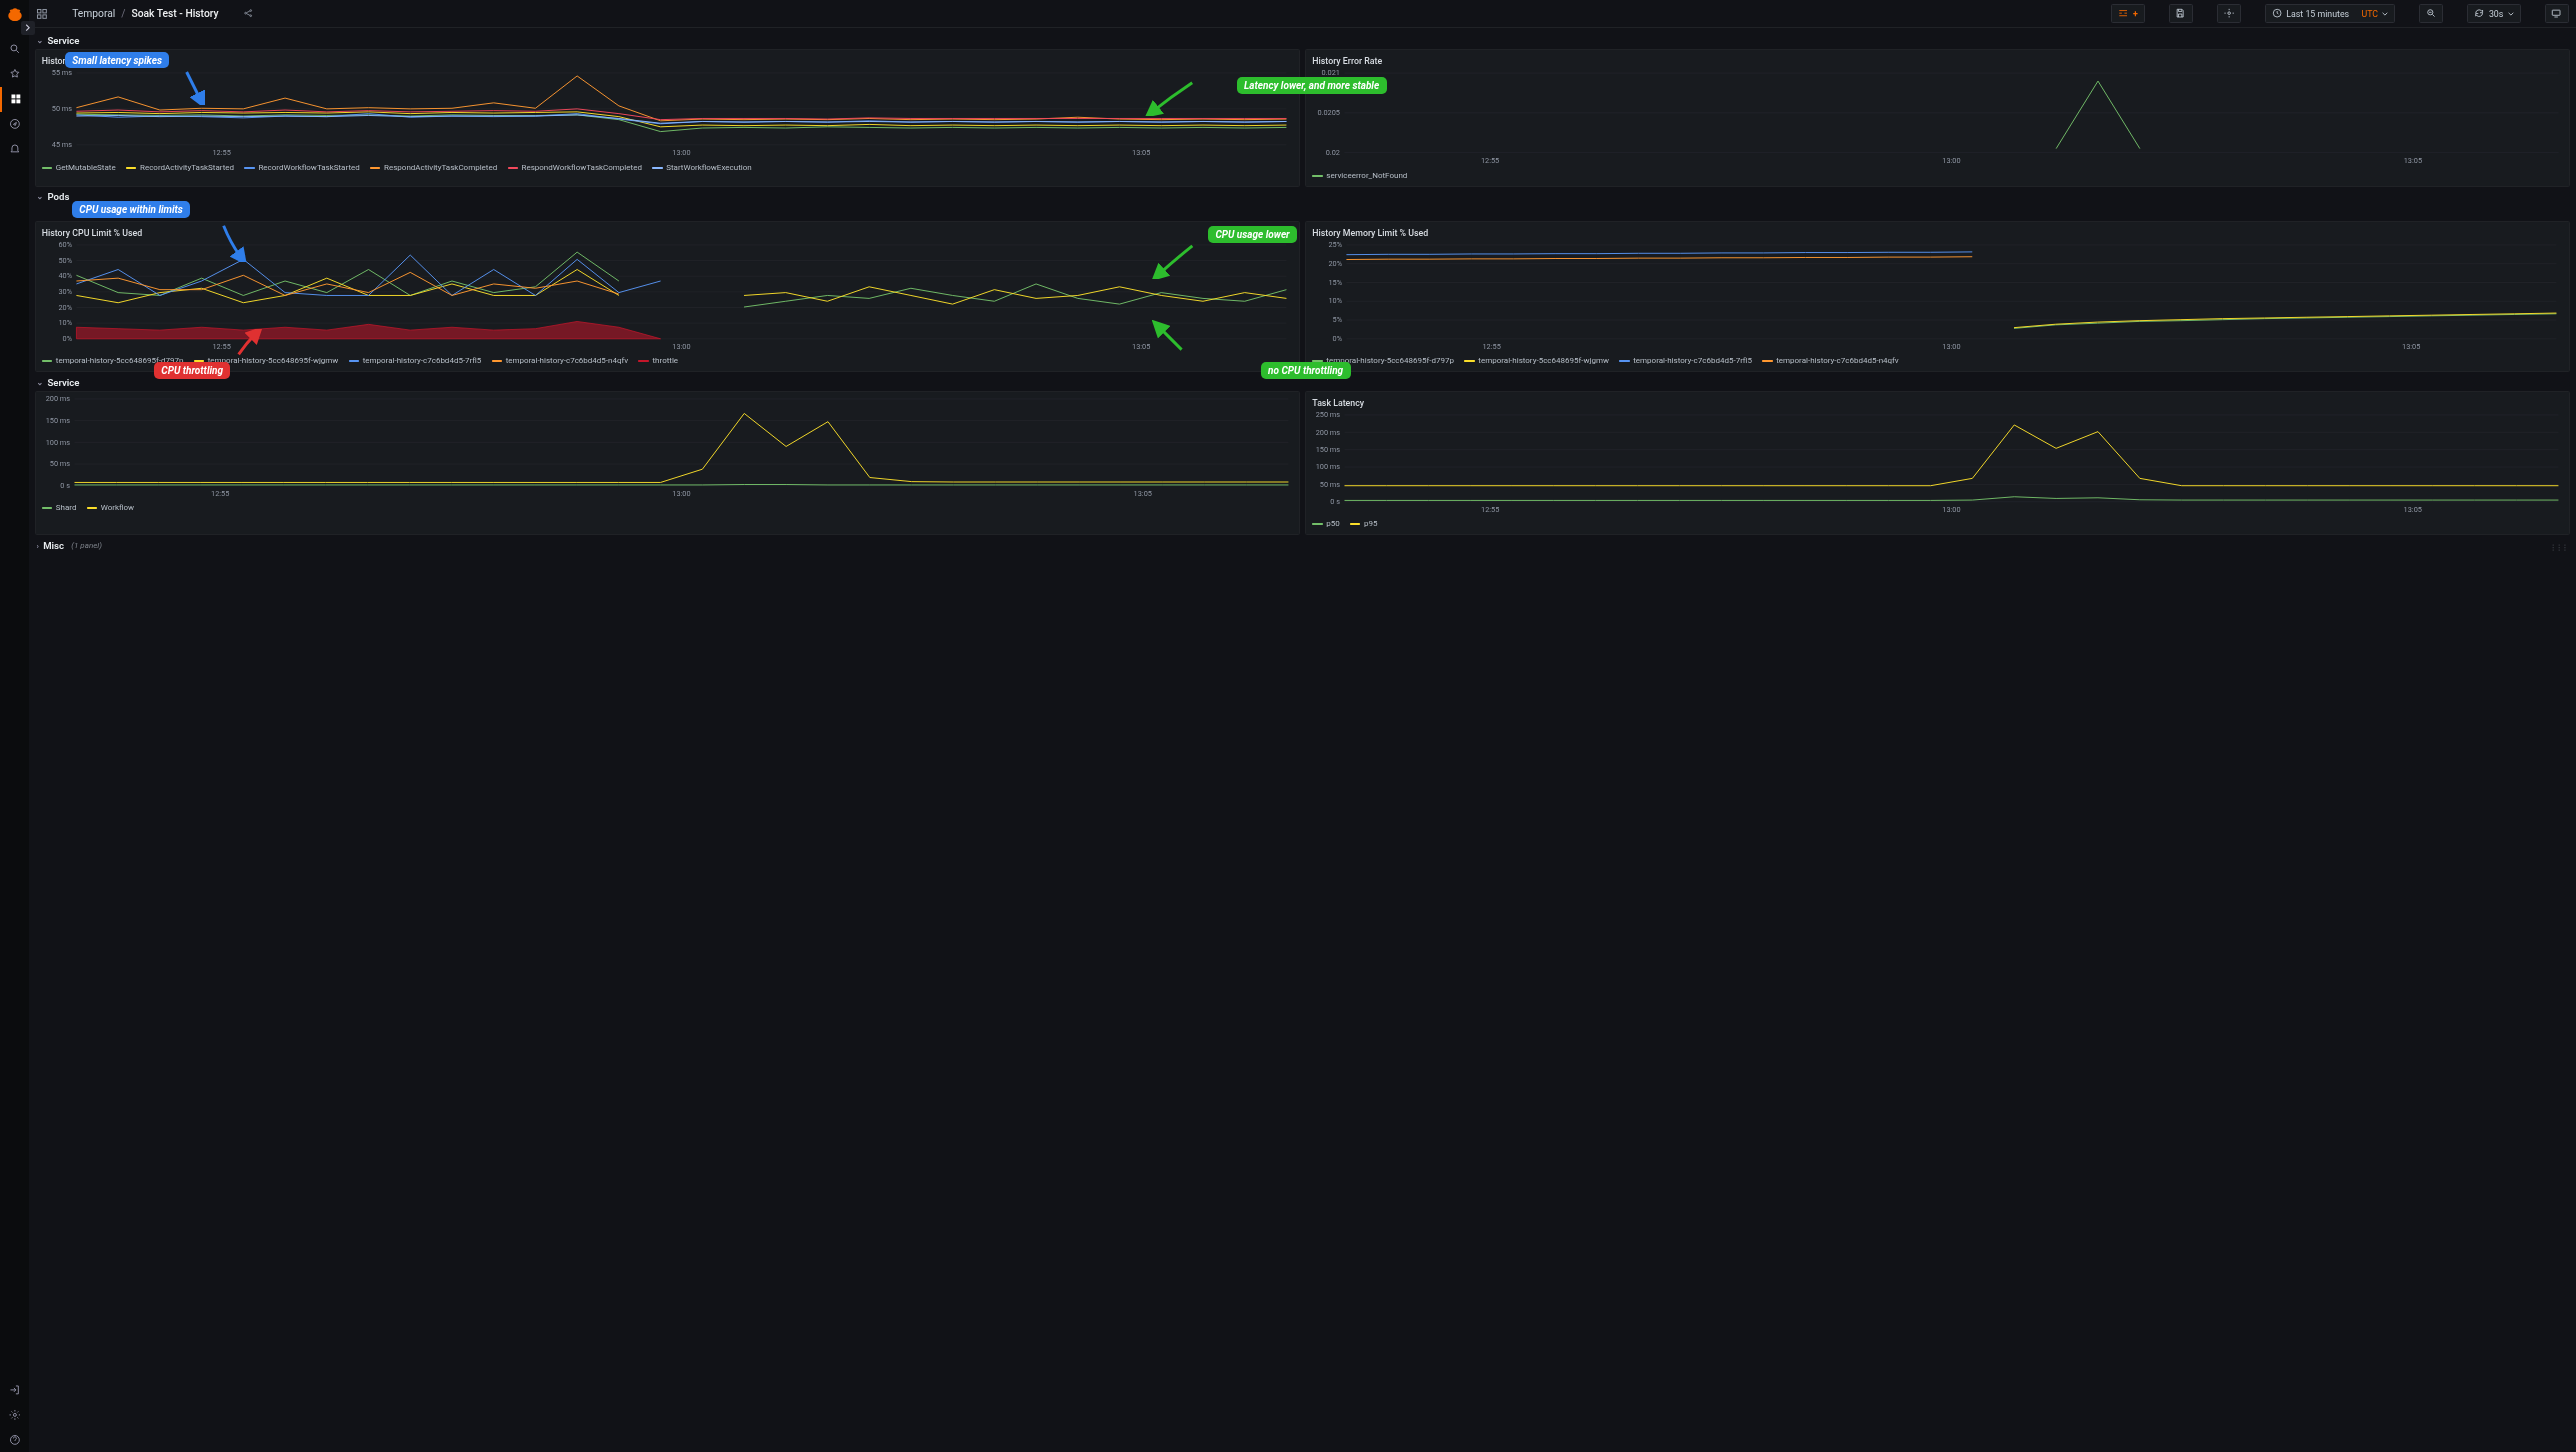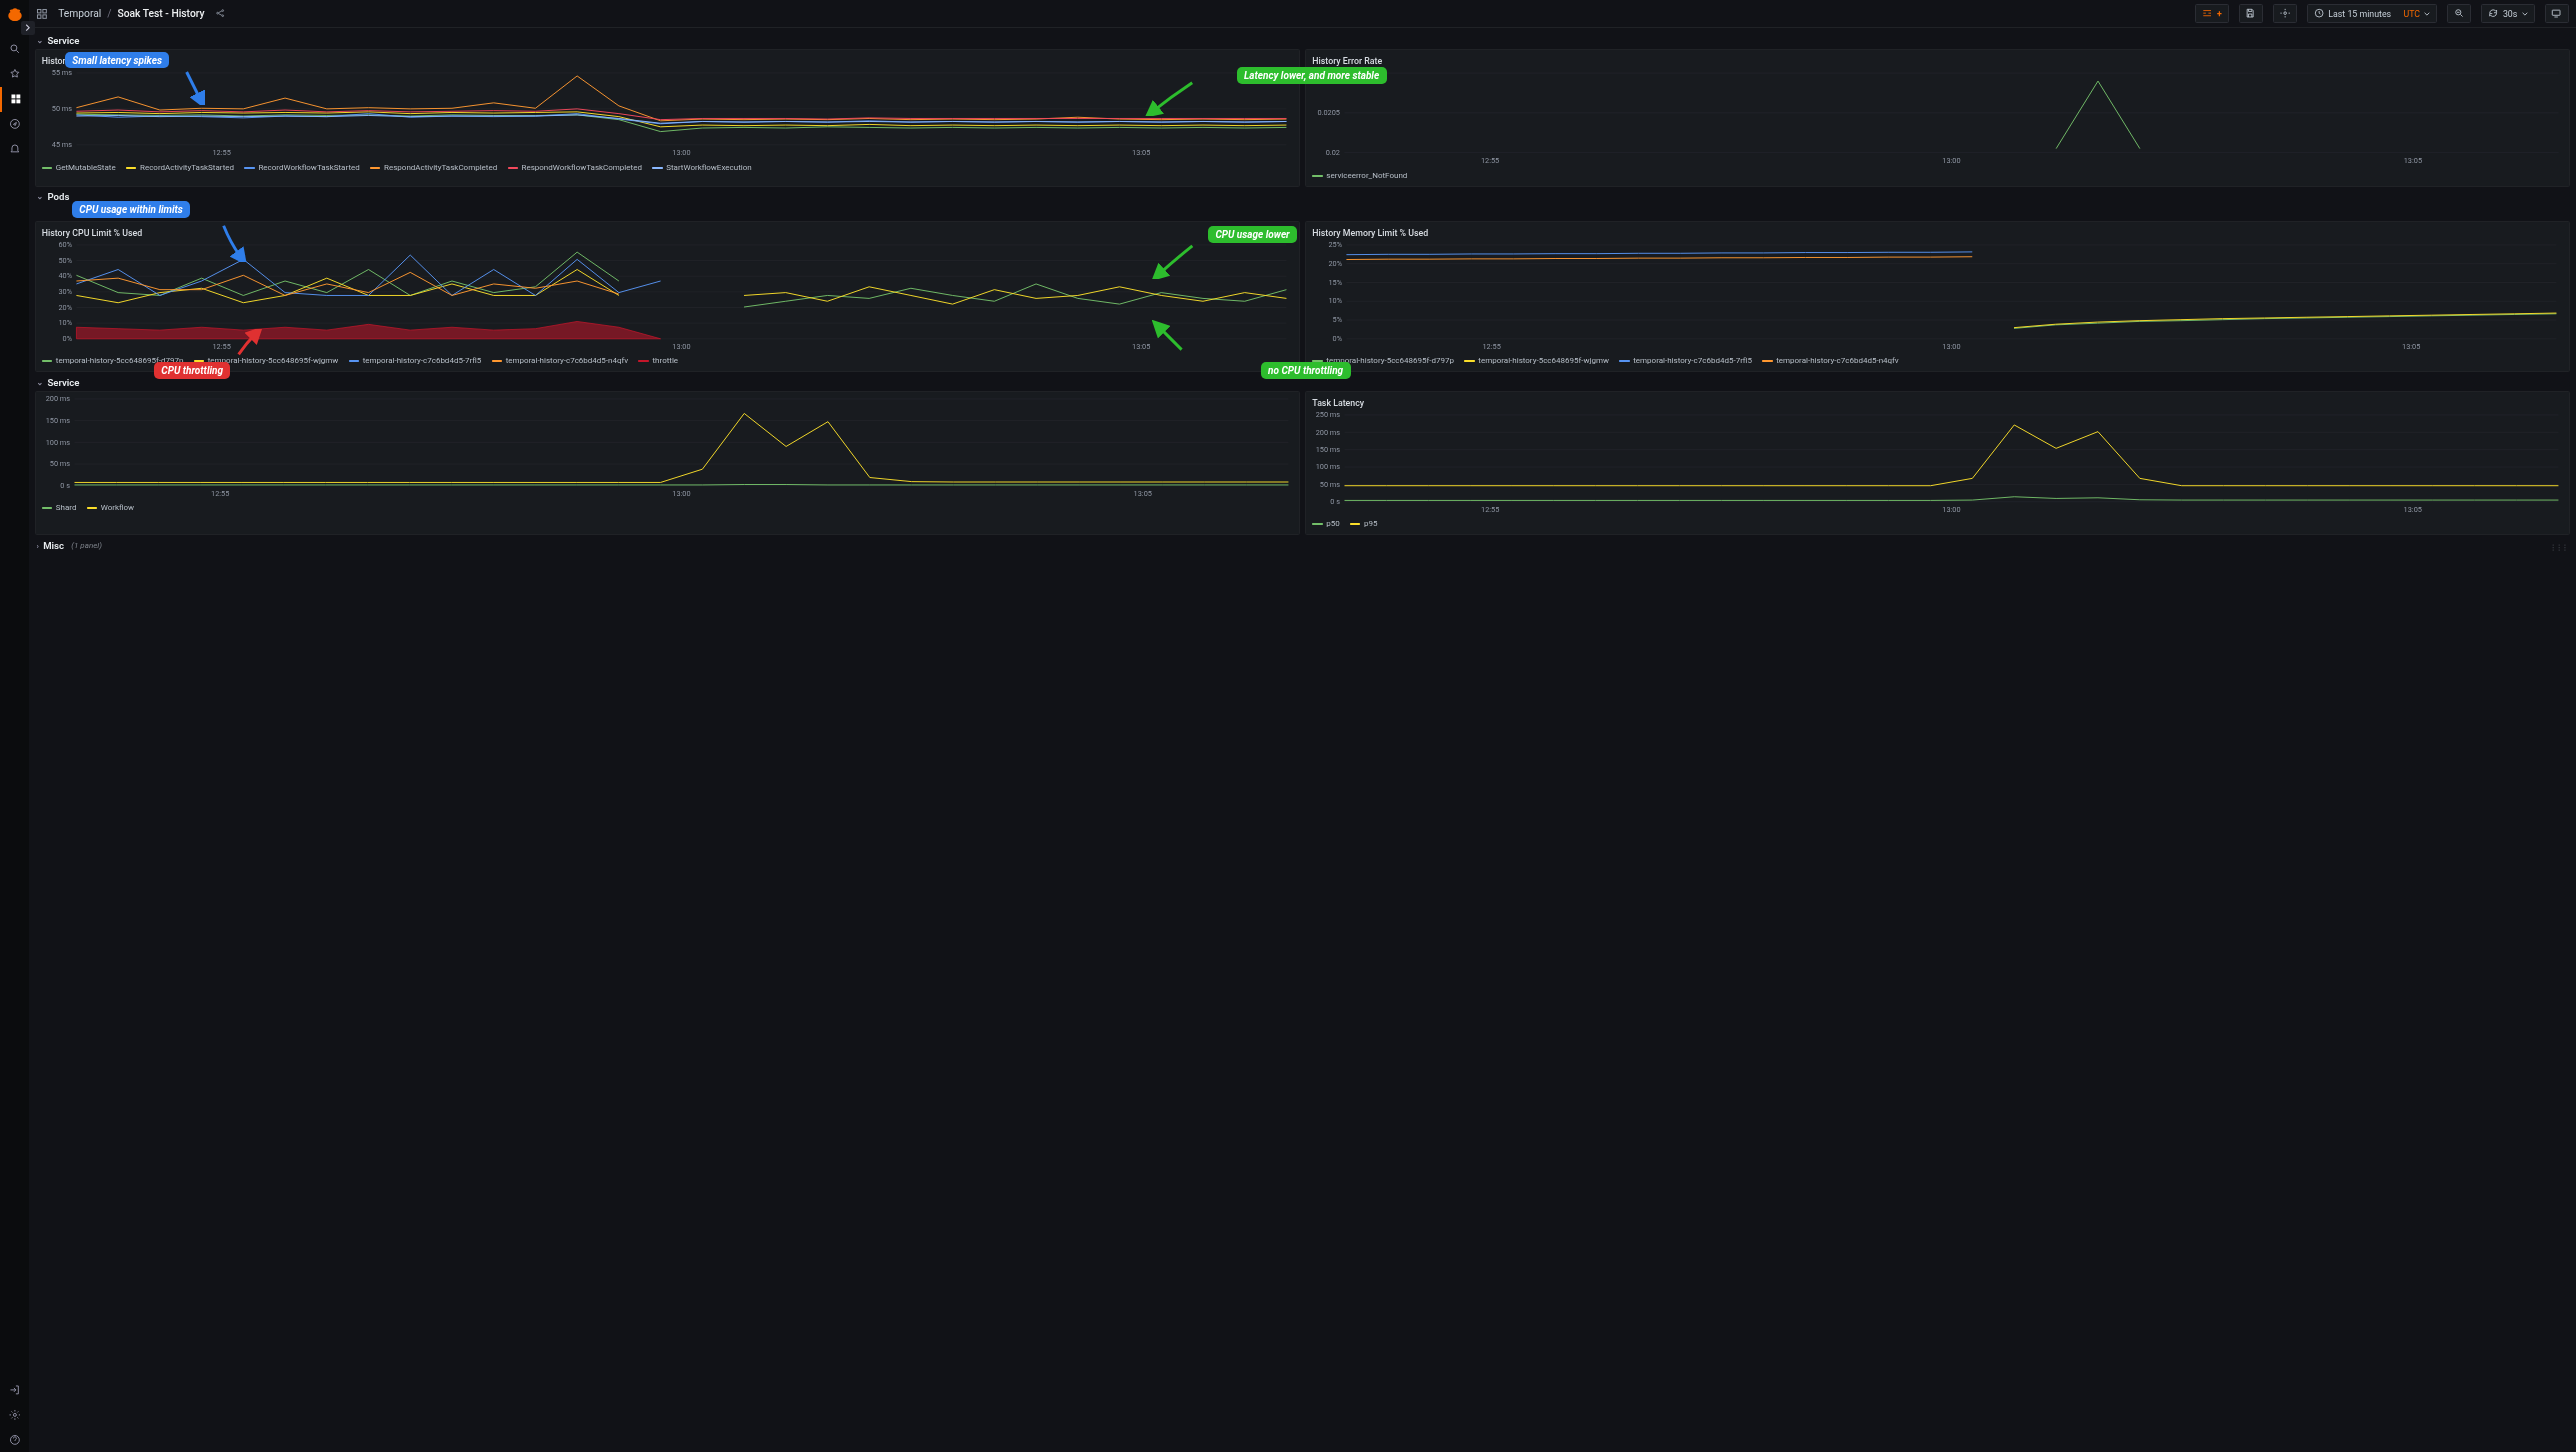--- a/index.html
+++ b/index.html
@@ -7,21 +7,21 @@
   .app{display:flex;width:100%;height:100vh;min-height:604px;}
   
   .rail{width:29px;background:#0b0c0e;display:flex;flex-direction:column;align-items:center;padding-top:4.4px;position:relative;}
   .rail .logo{width:20.6px;height:20.6px;display:flex;align-items:center;justify-content:center;color:#f46800;margin-bottom:11.8px;}
   .rail .expander{position:absolute;left:20.6px;top:20.6px;width:14.7px;height:14.7px;border-radius:2.2px;background:#1f2128;display:flex;align-items:center;justify-content:center;color:#ccccdc;}
   .rail .item{width:29px;height:25px;display:flex;align-items:center;justify-content:center;color:#8f8fa3;}
   .rail .item.active{border-left:2.2px solid #f46800;color:#fff;}
   .rail .spacer{flex:1;}
   
   .main{flex:1;display:flex;flex-direction:column;min-width:0;}
-  .topbar{height:28px;display:flex;align-items:center;padding:0 7.4px;border-bottom:0.7px solid #202226;gap:10px;}
+  .topbar{height:28px;display:flex;align-items:center;padding:0 7.4px;border-bottom:0.7px solid #202226;gap:24px;}
   .crumbs{display:flex;align-items:center;gap:5.9px;font-size:10.3px;}
   .crumbs .sep{color:#6f6f7f;}
   .crumbs a{color:#c7d0d9;text-decoration:none;}
   .crumbs .cur{color:#eef0f2;font-weight:500;}
   .tbspacer{flex:1;}
   .btn{height:19px;min-width:20.6px;padding:0 5.9px;border:0.7px solid #2b2d34;border-radius:1.5px;background:#181b1f;display:flex;align-items:center;justify-content:center;gap:4.4px;color:#c7d0d9;font-size:8.8px;}
   .btn.orange{color:#f46800;}
   .btn .sub{color:#f46800;margin-left:8px;}
   .content{flex:1;overflow:auto;padding:2.9px 5.9px 5.9px 5.9px;}
   .rowhdr{display:flex;align-items:center;gap:4.4px;font-size:9.6px;font-weight:600;color:#e9edf0;padding:4.4px 0 2.9px 1.5px;}
@@ -189,21 +189,21 @@
           <h3>History Request Latency p95</h3>
           <div class="callout blue" style="top:1.5px;left:29px">Small latency spikes</div>
           <svg class="arrow" style="top:17.7px;left:147px" width="29" height="37" viewBox="0 0 40 50">
               <defs>
                 <marker id="ah-b" viewBox="0 0 10 10" refX="5" refY="5" markerWidth="6" markerHeight="6" orient="auto">
                   <path d="M0 0L10 5L0 10z" fill="#2f7eea"></path>
                 </marker>
               </defs>
               <path d="M5 5 Q15 25 25 45" stroke="#2f7eea" stroke-width="4" fill="none" marker-end="url(#ah-b)"></path>
             </svg>
-          <div class="callout green" style="top:17px;right:-88px">Latency lower, and more stable</div>
+          <div class="callout green" style="top:27px;right:-88px">Latency lower, and more stable</div>
           <svg class="arrow" style="top:29px;right:103px" width="52" height="37" viewBox="0 0 70 50">
               <defs>
                 <marker id="ah-g" viewBox="0 0 10 10" refX="5" refY="5" markerWidth="6" markerHeight="6" orient="auto">
                   <path d="M0 0L10 5L0 10z" fill="#2dbd2d"></path>
                 </marker>
               </defs>
               <path d="M65 5 Q35 25 10 45" stroke="#2dbd2d" stroke-width="4" fill="none" marker-end="url(#ah-g)"></path>
             </svg>
           <div class="plot" id="plot-latency_p95" style="height:88px">
               <svg width="1251" height="88" viewBox="0 0 1700 120" style="font-size:12px">

